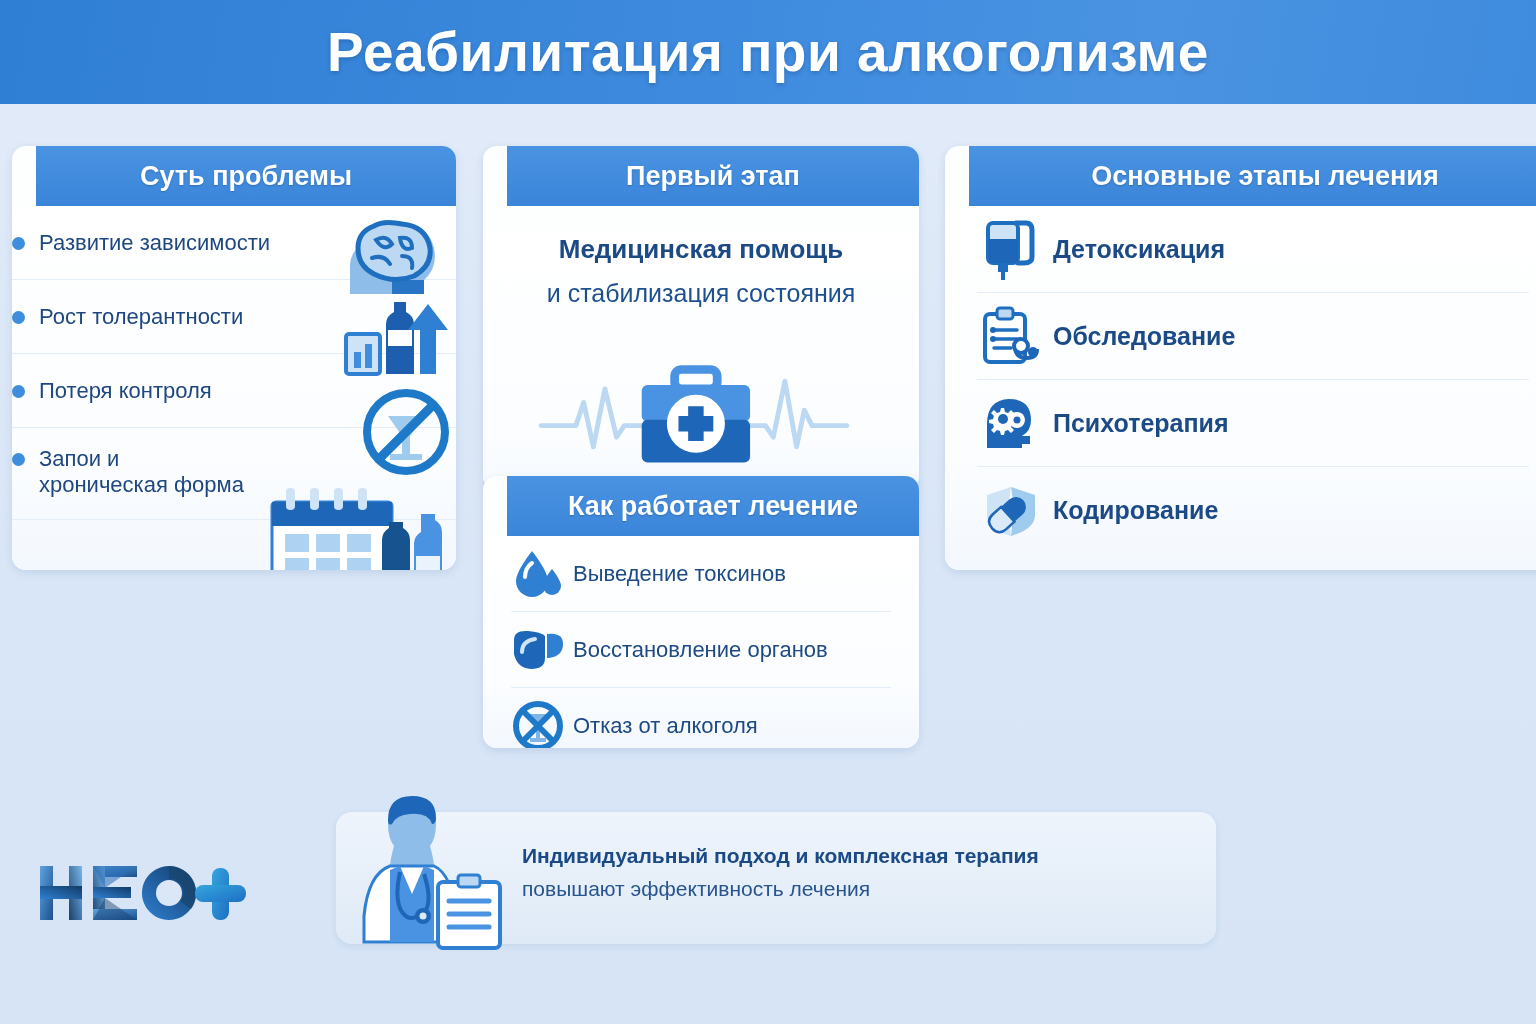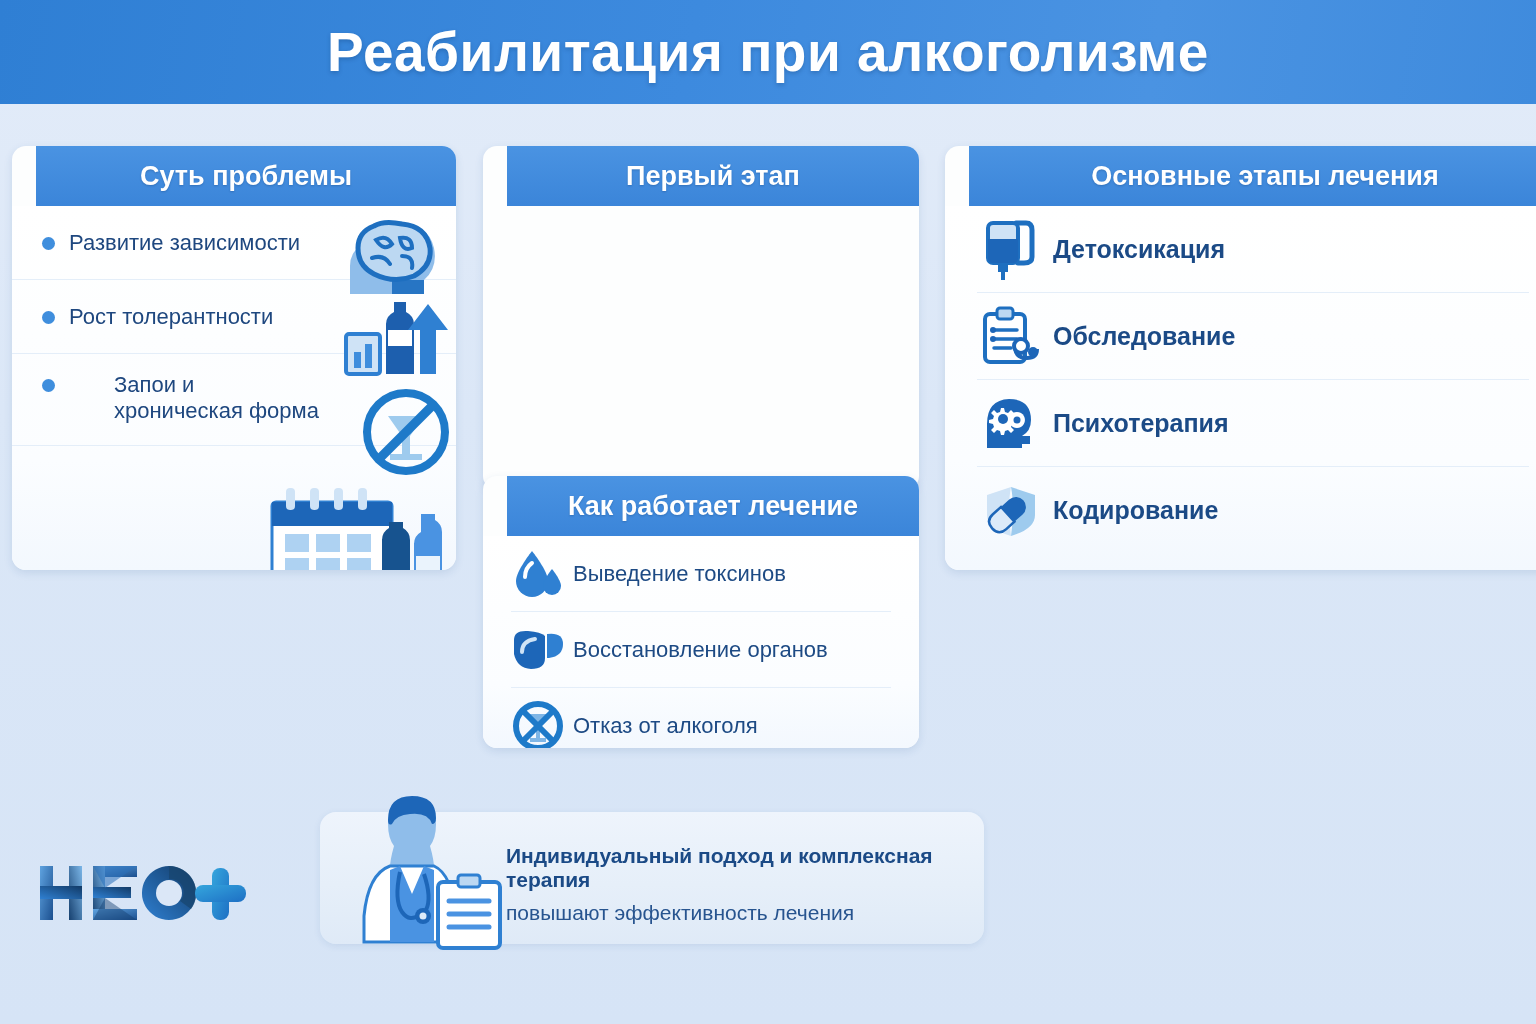--- a/index.html
+++ b/index.html
@@ -53,21 +53,20 @@
     background: linear-gradient(180deg, #ffffff 0%, #fbfdff 70%, #f3f8fe 100%);
     height: calc(100% - 60px);
     position: relative;
   }
 
   
   #card-problem { left: 12px; top: 146px; width: 444px; height: 424px; }
   .bullet-row {
     position: relative;
     display: flex; align-items: center;
-    padding-left: 30px;
     height: 74px;
     border-bottom: 1px solid #e4eef9;
   }
   .bullet-row:last-child { border-bottom: none; }
   .bullet-dot {
     width: 13px; height: 13px; border-radius: 50%;
     background: #3f8edd; flex: 0 0 13px; margin-right: 14px;
     margin-top: 1px;
   }
   .bullet-text { font-size: 22px; color: #1e477f; line-height: 1.18; }
@@ -102,22 +101,22 @@
     display: flex; align-items: center;
     height: 87px; margin: 0 32px;
     border-bottom: 1px solid #e4eef9;
   }
   .stage-row:last-child { border-bottom: none; }
   .stage-row .ico { width: 66px; flex: 0 0 66px; display:flex; align-items:center; justify-content:center; }
   .stage-row .lbl { font-size: 25px; font-weight: bold; color: #1b4a86; margin-left: 10px; }
 
   
   #footer-banner {
-    position: absolute; left: 320px; top: 812px;
-    width: 664px; height: 132px;
+    position: absolute; left: 336px; top: 812px;
+    width: 880px; height: 132px;
     border-radius: 16px;
     background: linear-gradient(180deg,#eef4fc 0%, #e6eff9 55%, #dfeaf7 100%);
     box-shadow: 0 2px 7px rgba(40,85,150,.10);
   }
   .footer-text { position: absolute; left: 186px; top: 32px; }
   .footer-l1 { font-size: 21px; font-weight: bold; color: #1b4a86; }
   .footer-l2 { font-size: 21px; color: #27548f; margin-top: 9px; }
   #doctor-art { position: absolute; left: 350px; top: 790px; width: 170px; height: 160px; }
 
   
@@ -137,21 +136,25 @@
   <div class="card-body">
 
     <div class="bullet-row">
       <div class="bullet-dot"></div>
       <div class="bullet-text">Развитие зависимости</div>
     </div>
     <div class="bullet-row">
       <div class="bullet-dot"></div>
       <div class="bullet-text">Рост толерантности</div>
     </div>
-    <div class="bullet-row" style="height:92px; align-items:flex-start; padding-top:18px;gap:45px;">
+    <div class="bullet-row">
+      <div class="bullet-dot"></div>
+      <div class="bullet-text">Потеря контроля</div>
+    </div>
+    <div class="bullet-row" style="height:92px; align-items:flex-start; padding-top:18px;">
       <div class="bullet-dot" style="margin-top:7px;"></div>
       <div class="bullet-text">
         <div>Запои и</div>
         <div>хроническая форма</div>
       </div>
     </div>
 
     <svg class="p1-icons" style="left:320px; top:8px;" width="120" height="86" viewBox="0 0 120 86">
       <path d="M18 80 L18 52 Q18 38 30 31 Q36 8 62 8 Q96 8 102 34 Q106 54 92 66 L92 80 Z" fill="#8fbdea"></path>
       <path d="M42 12 Q26 18 26 34 Q26 52 42 60 Q62 70 82 62 Q100 52 98 34 Q94 12 70 10 Q52 6 42 12Z" fill="#bcd8f2" stroke="#1e6fc0" stroke-width="5"></path>
@@ -196,20 +199,33 @@
       <path d="M152 112 L152 62 q0 -8 7 -12 L159 32 L173 32 L173 38 q7 4 7 12 L180 112 Z" fill="#4a93e2"></path>
       <rect x="154" y="74" width="24" height="18" fill="#eaf3fc"></rect>
     </svg>
 
   </div>
 </div>
 
 <div class="card" id="card-first">
   <div class="card-header">
     <span>Первый этап</span>
+  </div>
+  <div class="card-body">
+    <div class="first-line1">Медицинская помощь</div>
+    <div class="first-line2">и стабилизация состояния</div>
+    <svg class="first-art" viewBox="0 0 436 124">
+      <path d="M60 74 L96 74 L104 50 L114 96 L126 36 L138 86 L146 74 L176 74" fill="none" stroke="#bcd8f2" stroke-width="5" stroke-linejoin="round" stroke-linecap="round"></path>
+      <path d="M262 74 L292 74 L300 86 L312 28 L324 96 L332 58 L340 74 L376 74" fill="none" stroke="#bcd8f2" stroke-width="5" stroke-linejoin="round" stroke-linecap="round"></path>
+      <rect x="198" y="16" width="44" height="20" rx="7" fill="none" stroke="#4a93e2" stroke-width="9"></rect>
+      <rect x="164" y="32" width="112" height="38" rx="6" fill="#4a93e2"></rect>
+      <rect x="164" y="68" width="112" height="44" rx="6" fill="#1d66b8"></rect>
+      <circle cx="220" cy="72" r="30" fill="#ffffff"></circle>
+      <path d="M212 54 L228 54 L228 64 L238 64 L238 80 L228 80 L228 90 L212 90 L212 80 L202 80 L202 64 L212 64 Z" fill="#1d66b8"></path>
+    </svg>
   </div>
 </div>
 
 <div class="card" id="card-how">
   <div class="card-header">
     <span>Как работает лечение</span>
   </div>
   <div class="card-body">
 
     <div class="icon-row">

